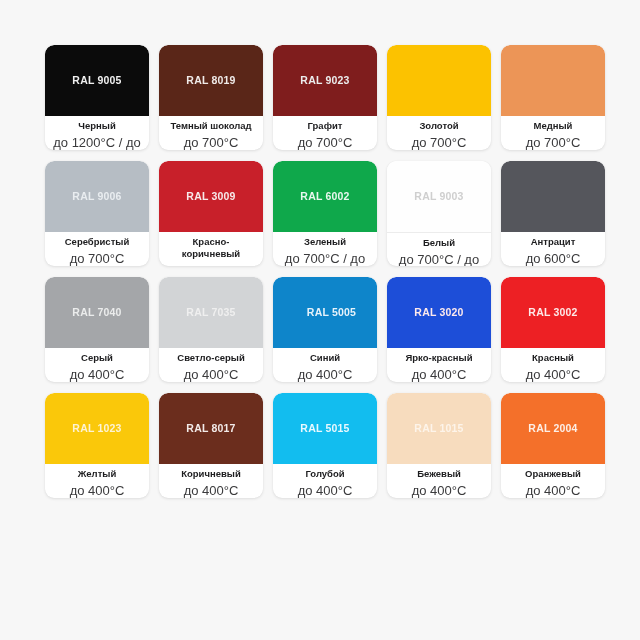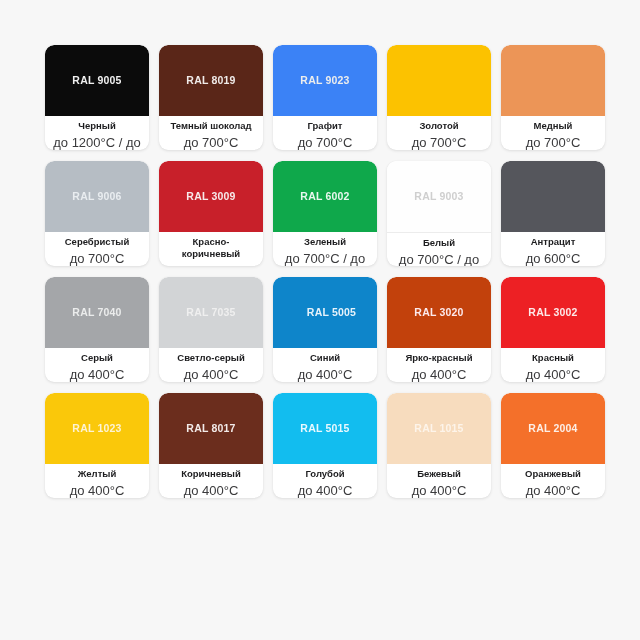--- a/index.html
+++ b/index.html
@@ -96,21 +96,21 @@
     <div class="swatch-card">
       <div class="swatch-color" style="background: rgb(90, 38, 24);">
         <div class="ral-code" style="color: rgb(240, 235, 233);">RAL 8019</div>
       </div>
       <div class="swatch-info">
         <div class="color-name">Темный шоколад</div>
         <div class="color-temp">до 700°C</div>
       </div>
     </div>
     <div class="swatch-card">
-      <div class="swatch-color" style="background: #3b82f6; align-items: center;">
+      <div class="swatch-color" style="background: #7f1d1d; align-items: center;">
         <div class="ral-code" style="color: rgb(236, 237, 237);">RAL 9023</div>
       </div>
       <div class="swatch-info">
         <div class="color-name">Графит</div>
         <div class="color-temp">до 700°C</div>
       </div>
     </div>
     <div class="swatch-card">
       <div class="swatch-color" style="background: rgb(252, 194, 0);">
         <div class="ral-code" style="color: rgb(255, 255, 255);"></div>
@@ -195,21 +195,21 @@
     <div class="swatch-card">
       <div class="swatch-color" style="background: rgb(14, 133, 202); padding-left: 13px;">
         <div class="ral-code" style="color: rgb(230, 242, 250);">RAL 5005</div>
       </div>
       <div class="swatch-info">
         <div class="color-name">Синий</div>
         <div class="color-temp">до 400°C</div>
       </div>
     </div>
     <div class="swatch-card">
-      <div class="swatch-color" style="background: #c2410c;">
+      <div class="swatch-color" style="background: #1d4ed8;">
         <div class="ral-code" style="color: rgb(253, 233, 236);">RAL 3020</div>
       </div>
       <div class="swatch-info">
         <div class="color-name">Ярко-красный</div>
         <div class="color-temp">до 400°C</div>
       </div>
     </div>
     <div class="swatch-card">
       <div class="swatch-color" style="background: rgb(237, 32, 36);">
         <div class="ral-code" style="color: rgb(253, 233, 233);">RAL 3002</div>

